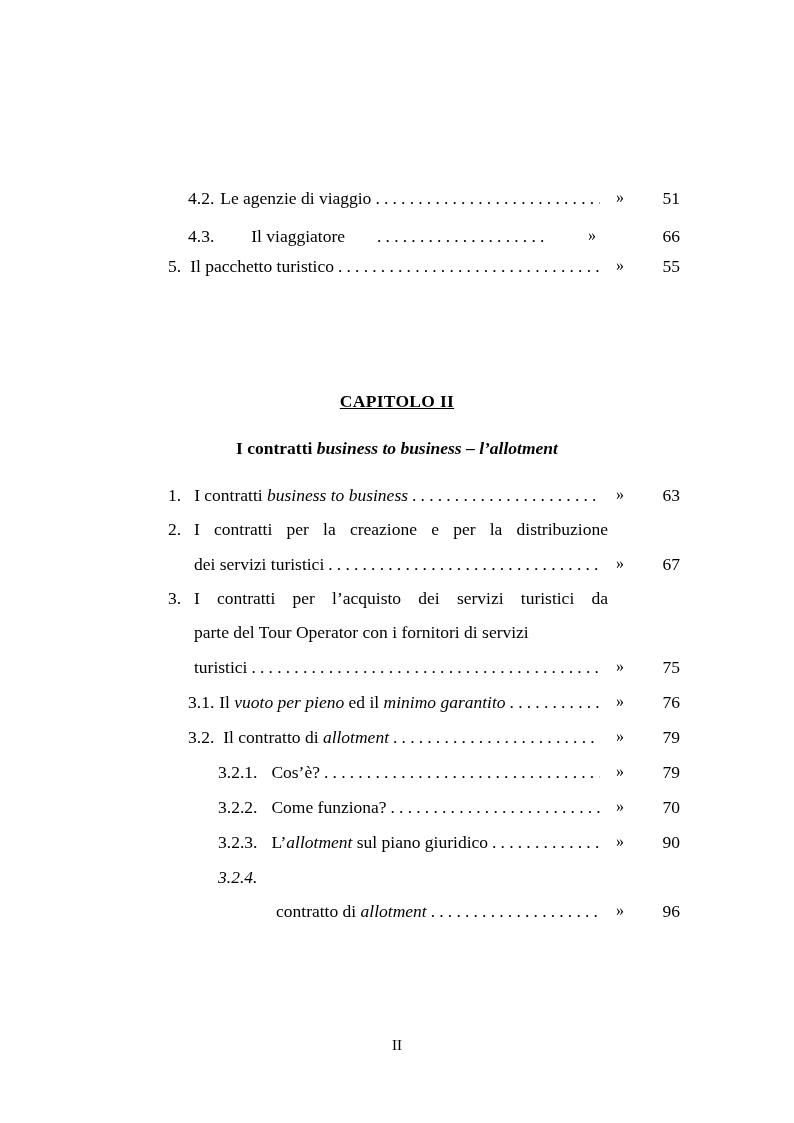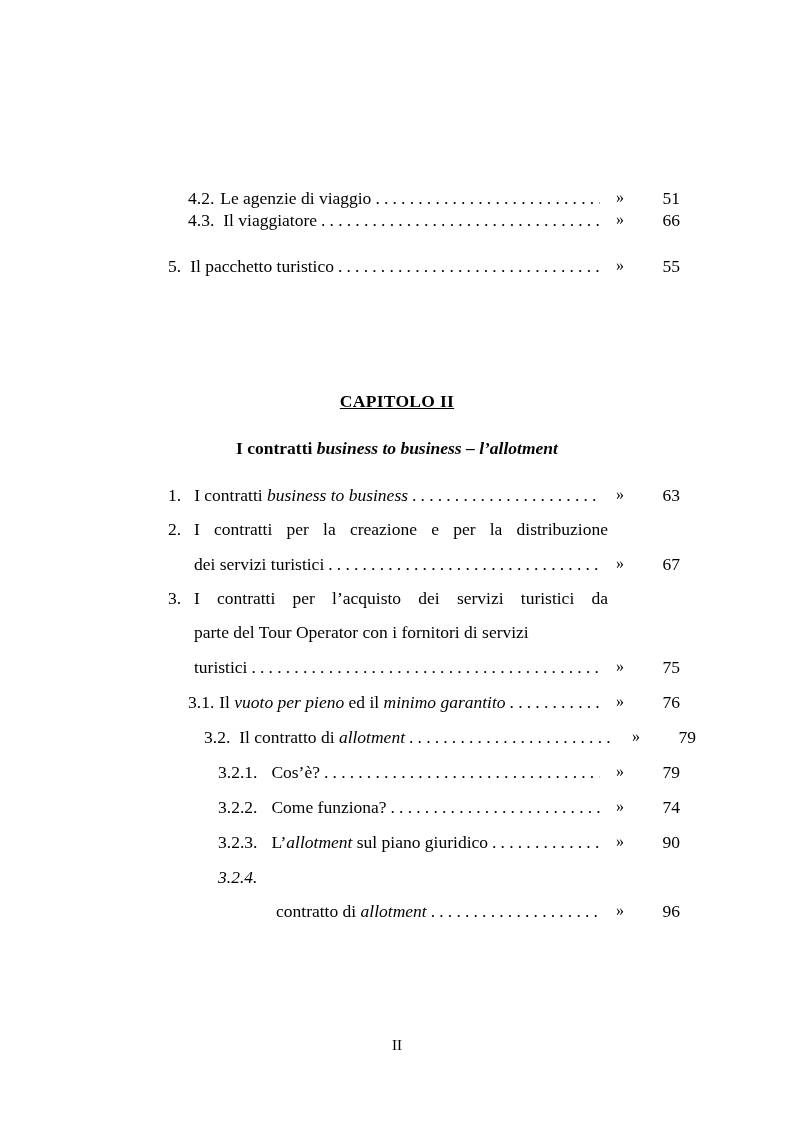--- a/index.html
+++ b/index.html
@@ -109,21 +109,21 @@
   <div class="toc-row" style="left:188px; top:190px; width:492px;">
     <span class="num">4.2.</span>
     <span class="title" style="margin-left:6px;">
       <span>Le agenzie di viaggio</span>
     </span>
     <span class="leader"><span>...........................................</span></span>
     <span class="guil">»</span>
     <span class="pageno">51</span>
   </div>
 
-  <div class="toc-row" style="left:188px; top:212px; width:492px;">
+  <div class="toc-row" style="left:188px; top:228px; width:492px;gap:28px;">
     <span class="num">4.3.</span>
     <span class="title" style="margin-left:9px;">
       <span>Il viaggiatore</span>
     </span>
     <span class="leader"><span>...........................................</span></span>
     <span class="guil">»</span>
     <span class="pageno">66</span>
   </div>
 
   <div class="toc-row" style="left:168px; top:258px; width:512px;">
@@ -206,21 +206,21 @@
   <div class="toc-row" style="left:188px; top:694px; width:492px;">
     <span class="num">3.1.</span>
     <span class="title" style="margin-left:5px;">
       <span>Il </span><i>vuoto per pieno</i><span> ed il </span><i>minimo garantito</i>
     </span>
     <span class="leader"><span>...........................................</span></span>
     <span class="guil">»</span>
     <span class="pageno">76</span>
   </div>
 
-  <div class="toc-row" style="left:204px; top:729px; width:492px;">
+  <div class="toc-row" style="left:188px; top:729px; width:492px;">
     <span class="num">3.2.</span>
     <span class="title" style="margin-left:9px;">
       <span>Il contratto di </span><i>allotment</i>
     </span>
     <span class="leader"><span>...........................................</span></span>
     <span class="guil">»</span>
     <span class="pageno">79</span>
   </div>
 
   <div class="toc-row" style="left:218px; top:764px; width:462px;">
@@ -233,21 +233,21 @@
     <span class="pageno">79</span>
   </div>
 
   <div class="toc-row" style="left:218px; top:799px; width:462px;">
     <span class="num">3.2.2.</span>
     <span class="title" style="margin-left:14px;">
       <span>Come funziona?</span>
     </span>
     <span class="leader"><span>...........................................</span></span>
     <span class="guil">»</span>
-    <span class="pageno">74</span>
+    <span class="pageno">70</span>
   </div>
 
   <div class="toc-row" style="left:218px; top:834px; width:462px;">
     <span class="num">3.2.3.</span>
     <span class="title" style="margin-left:14px;">
       <span>L’</span><i>allotment</i><span> sul piano giuridico</span>
     </span>
     <span class="leader"><span>...........................................</span></span>
     <span class="guil">»</span>
     <span class="pageno">90</span>

